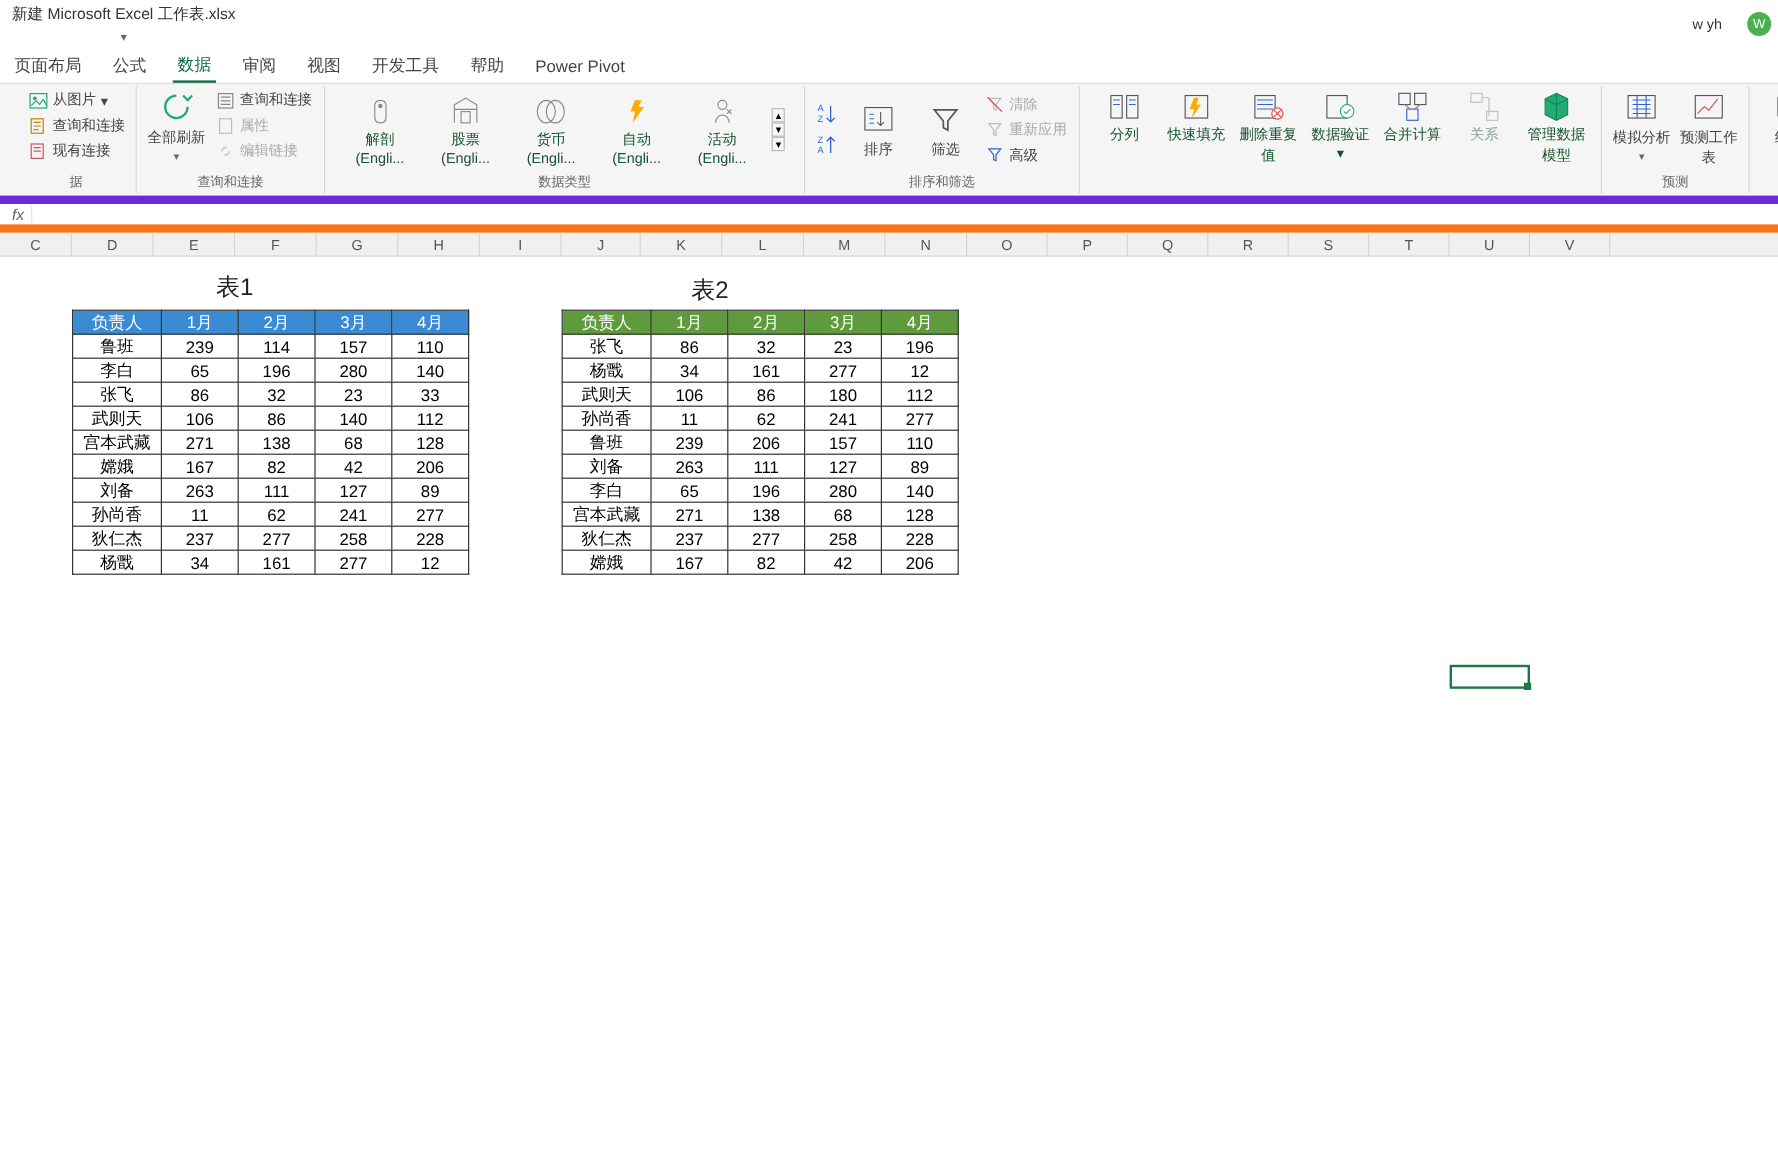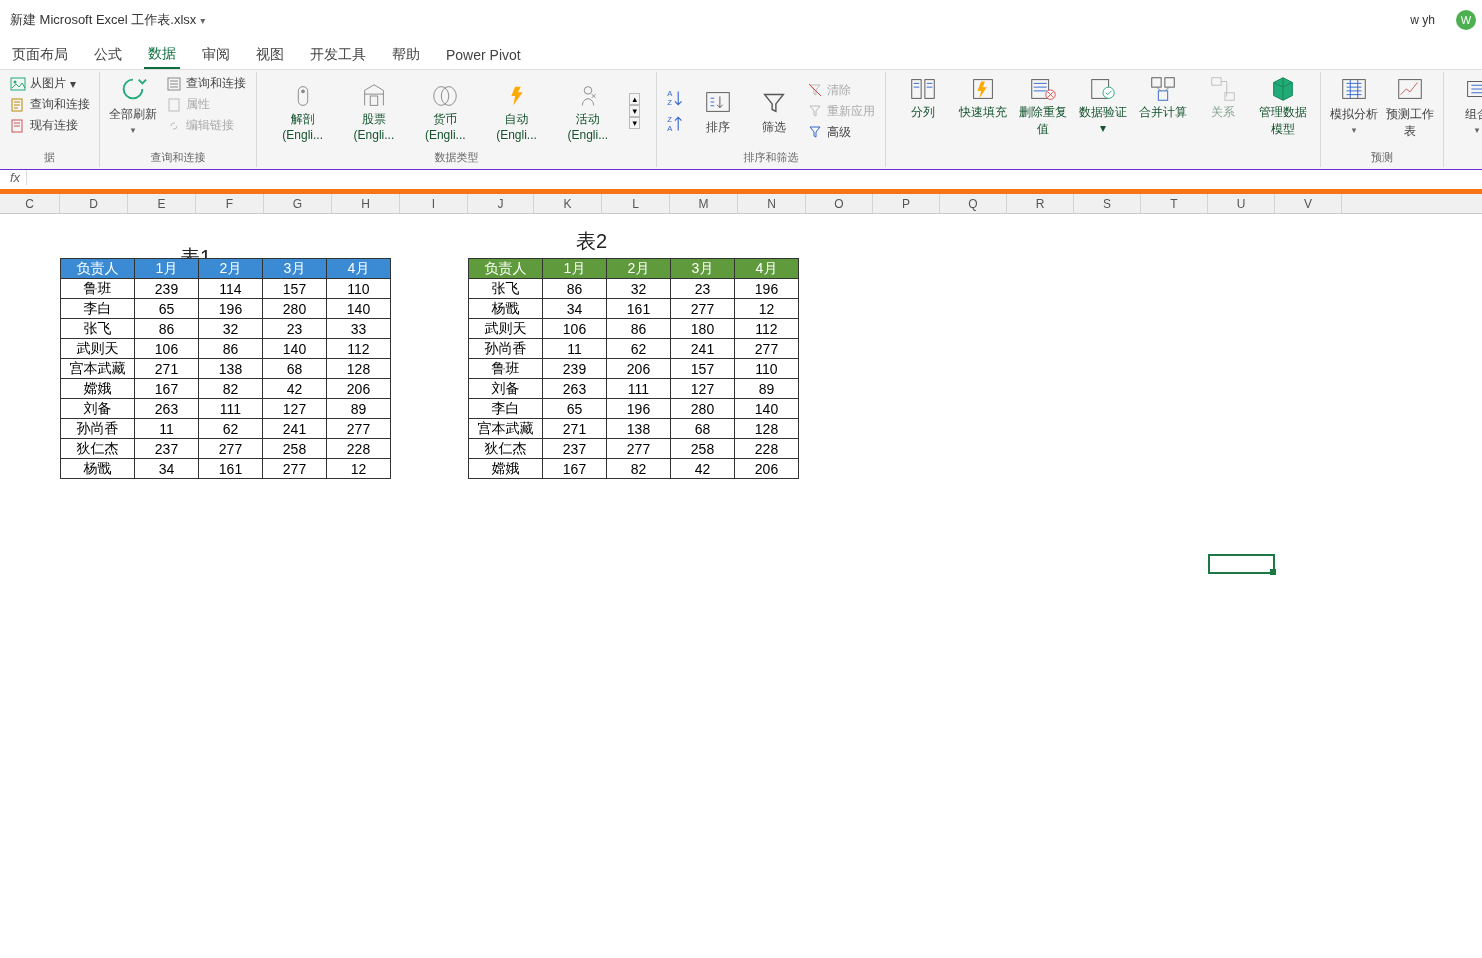--- a/index.html
+++ b/index.html
@@ -1,48 +1,48 @@
 <!DOCTYPE html>
 <html><head>
 <meta charset="utf-8">
 <style>
 * { box-sizing: border-box; margin: 0; padding: 0; font-family: "Microsoft YaHei", "Segoe UI", sans-serif; }
 body { background: #fff; overflow: hidden; width: 1482px; height: 958px; position: relative; }
 
 
 .titlebar { height: 40px; background: #fff; display: flex; align-items: center; padding: 0 10px; position: relative; }
-.titlebar .filename { font-size: 13px; color: #333; display: flex; align-items: center; gap: 4px; }
+.titlebar .filename { font-size: 13px; color: #333; display: flex; align-items: center; gap: 4px; flex-direction: column; }
 .titlebar .chev { font-size: 10px; color: #666; }
 .searchbox { position: absolute; left: 516px; top: 8px; width: 430px; height: 26px; border: 1px solid #ccc; border-radius: 4px; display: flex; align-items: center; padding: 0 10px; gap: 8px; background: #fafafa; }
 .searchbox svg { width: 14px; height: 14px; }
 .searchbox .ph { color: #888; font-size: 13px; }
 .userarea { position: absolute; right: 6px; top: 10px; display: flex; align-items: center; gap: 21px; font-size: 12px; color: #333; }
 .avatar { width: 20px; height: 20px; border-radius: 50%; background: #4caf50; color: #fff; display: flex; align-items: center; justify-content: center; font-size: 11px; }
 
 
 .tabs { height: 30px; display: flex; align-items: center; gap: 18px; padding: 0 8px; border-bottom: 1px solid #ddd; }
 .tab { font-size: 14px; color: #444; padding: 4px 4px; cursor: pointer; }
 .tab.active { color: #0f6e3f; border-bottom: 2px solid #0f6e3f; font-weight: 500; }
 
 
-.ribbon { height: 100px; background: #f5f5f5; border-bottom: 1px solid #6d28d9; display: flex; align-items: stretch; padding: 2px 0; }
+.ribbon { height: 100px; background: #f5f5f5; border-bottom: 7px solid #6d28d9; display: flex; align-items: stretch; padding: 2px 14px; }
 .rgroup { border-right: 1px solid #d8d8d8; padding: 2px 8px 2px 8px; display: flex; flex-direction: column; justify-content: space-between; }
 .rgroup-body { display: flex; gap: 6px; align-items: flex-start; flex: 1; }
 .rgroup-label { font-size: 11px; color: #666; text-align: center; padding-top: 2px; }
 .smallbtn { display: flex; align-items: center; gap: 4px; font-size: 12px; color: #444; padding: 1px 2px; white-space: nowrap; }
 .smallbtn.disabled { color: #aaa; }
 .vstack { display: flex; flex-direction: column; gap: 2px; }
 .bigbtn { display: flex; flex-direction: column; align-items: center; gap: 2px; font-size: 12px; color: #444; min-width: 50px; text-align: center; }
 .bigbtn .chev2 { font-size: 9px; color: #666; }
 .ico { width: 30px; height: 30px; display: flex; align-items: center; justify-content: center; }
 .icosm { width: 16px; height: 16px; display: inline-flex; align-items: center; justify-content: center; }
 .midbtn { display: flex; flex-direction: column; align-items: center; font-size: 12px; color: #14532d; min-width: 58px; text-align: center; }
 
 
-.fbar { height: 24px; border-bottom: 5px solid #f97316; display: flex; align-items: flex-start; padding: 0 4px; }
+.fbar { height: 24px; border-bottom: 7px solid #f97316; display: flex; align-items: center; padding: 0 4px; }
 .fbar .fx { font-style: italic; font-size: 13px; color: #666; padding: 0 6px; border-right: 1px solid #ddd; }
 .fbar input { border: none; outline: none; flex: 1; font-size: 13px; padding: 0 6px; }
 
 
 .colhdr { height: 20px; display: flex; border-bottom: 1px solid #ccc; background: #f0f0f0; }
 .ch { border-right: 1px solid #d4d4d4; font-size: 12px; color: #555; display: flex; align-items: center; justify-content: center; }
 
 
 .grid { position: relative; background: #fff; height: 740px; }
 
@@ -434,21 +434,21 @@
     <div class="ch" style="width: 67px;">P</div>
     <div class="ch" style="width: 67px;">Q</div>
     <div class="ch" style="width: 67px;">R</div>
     <div class="ch" style="width: 67px;">S</div>
     <div class="ch" style="width: 67px;">T</div>
     <div class="ch" style="width: 67px;">U</div>
     <div class="ch" style="width: 67px;">V</div>
   </div>
 
 <div class="grid" id="grid">
-  <div class="titlecell" id="t1title" style="left: 180px; top: 30px;">表1</div>
+  <div class="titlecell" id="t1title" style="left: 180px; top: 12px;">表1</div>
   <div class="titlecell" id="t2title" style="left: 576px; top: 14px;">表2</div>
   <table class="tbl t1" id="tbl1" style="left: 60px; top: 44px;">
       <tbody>
         <tr>
           <th style="width:74px">负责人</th>
           <th style="width:64px">1月</th>
           <th style="width:64px">2月</th>
           <th style="width:64px">3月</th>
           <th style="width:64px">4月</th>
         </tr>

